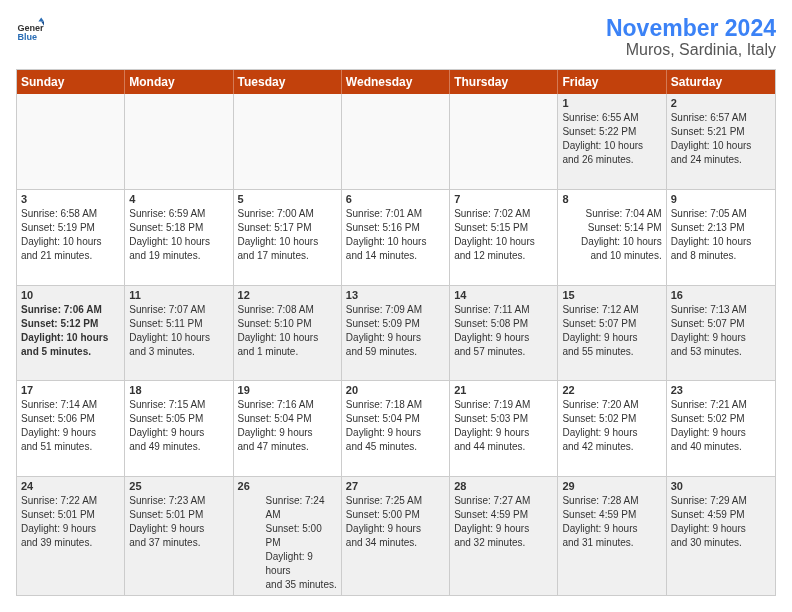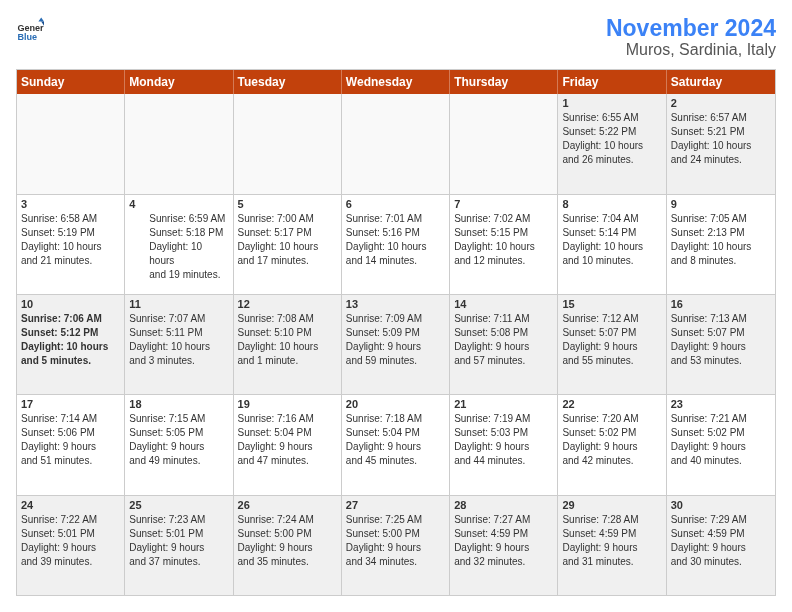--- a/index.html
+++ b/index.html
@@ -155,21 +155,21 @@
         <div class="cal-row">
           <div class="cal-cell">
             <span class="day-num">3</span>
             <div class="day-info" style="white-space: pre-line;">Sunrise: 6:58 AM
 Sunset: 5:19 PM
 Daylight: 10 hours
 and 21 minutes.</div>
           </div>
           <div class="cal-cell">
             <span class="day-num">4</span>
-            <div class="day-info" style="white-space: pre-line; margin-left: 20px;">Sunrise: 6:59 AM
+            <div class="day-info" style="white-space: pre-line;">Sunrise: 6:59 AM
 Sunset: 5:18 PM
 Daylight: 10 hours
 and 19 minutes.</div>
           </div>
           <div class="cal-cell">
             <span class="day-num">5</span>
             <div class="day-info" style="white-space: pre-line;">Sunrise: 7:00 AM
 Sunset: 5:17 PM
 Daylight: 10 hours
 and 17 minutes.</div>
@@ -183,21 +183,21 @@
           </div>
           <div class="cal-cell">
             <span class="day-num">7</span>
             <div class="day-info" style="white-space: pre-line;">Sunrise: 7:02 AM
 Sunset: 5:15 PM
 Daylight: 10 hours
 and 12 minutes.</div>
           </div>
           <div class="cal-cell">
             <span class="day-num">8</span>
-            <div class="day-info" style="white-space: pre-line;">Sunrise: 7:04 AM
+            <div class="day-info" style="white-space: pre-line; text-align: right;">Sunrise: 7:04 AM
 Sunset: 5:14 PM
 Daylight: 10 hours
 and 10 minutes.</div>
           </div>
           <div class="cal-cell">
             <span class="day-num">9</span>
             <div class="day-info" style="white-space: pre-line;">Sunrise: 7:05 AM
 Sunset: 2:13 PM
 Daylight: 10 hours
 and 8 minutes.</div>
@@ -315,21 +315,21 @@
           </div>
           <div class="cal-cell shaded">
             <span class="day-num">25</span>
             <div class="day-info" style="white-space: pre-line;">Sunrise: 7:23 AM
 Sunset: 5:01 PM
 Daylight: 9 hours
 and 37 minutes.</div>
           </div>
           <div class="cal-cell shaded">
             <span class="day-num">26</span>
-            <div class="day-info" style="white-space: pre-line;">Sunrise: 7:24 AM
+            <div class="day-info" style="white-space: pre-line; margin-left: 28px;">Sunrise: 7:24 AM
 Sunset: 5:00 PM
 Daylight: 9 hours
 and 35 minutes.</div>
           </div>
           <div class="cal-cell shaded">
             <span class="day-num">27</span>
             <div class="day-info" style="white-space: pre-line;">Sunrise: 7:25 AM
 Sunset: 5:00 PM
 Daylight: 9 hours
 and 34 minutes.</div>

